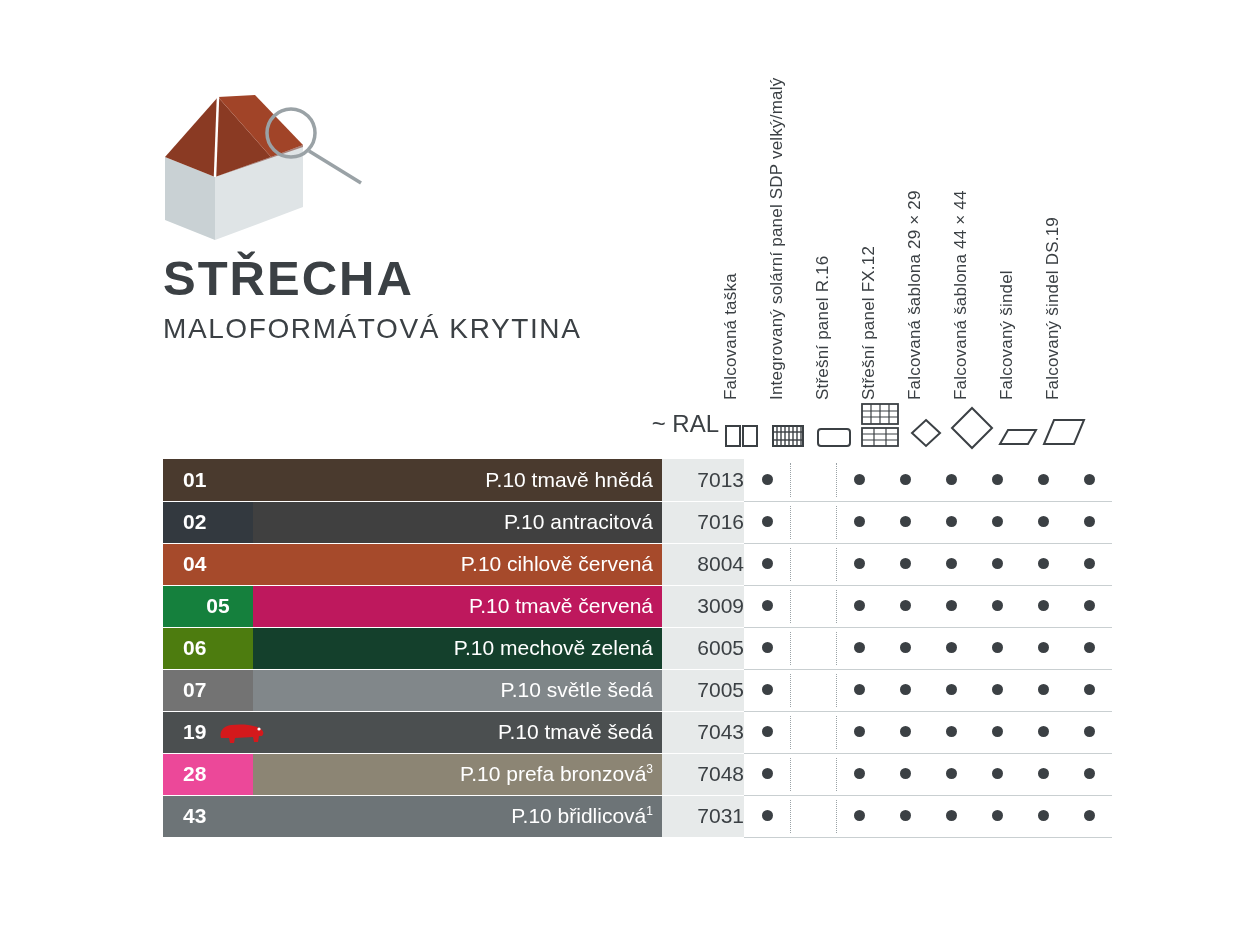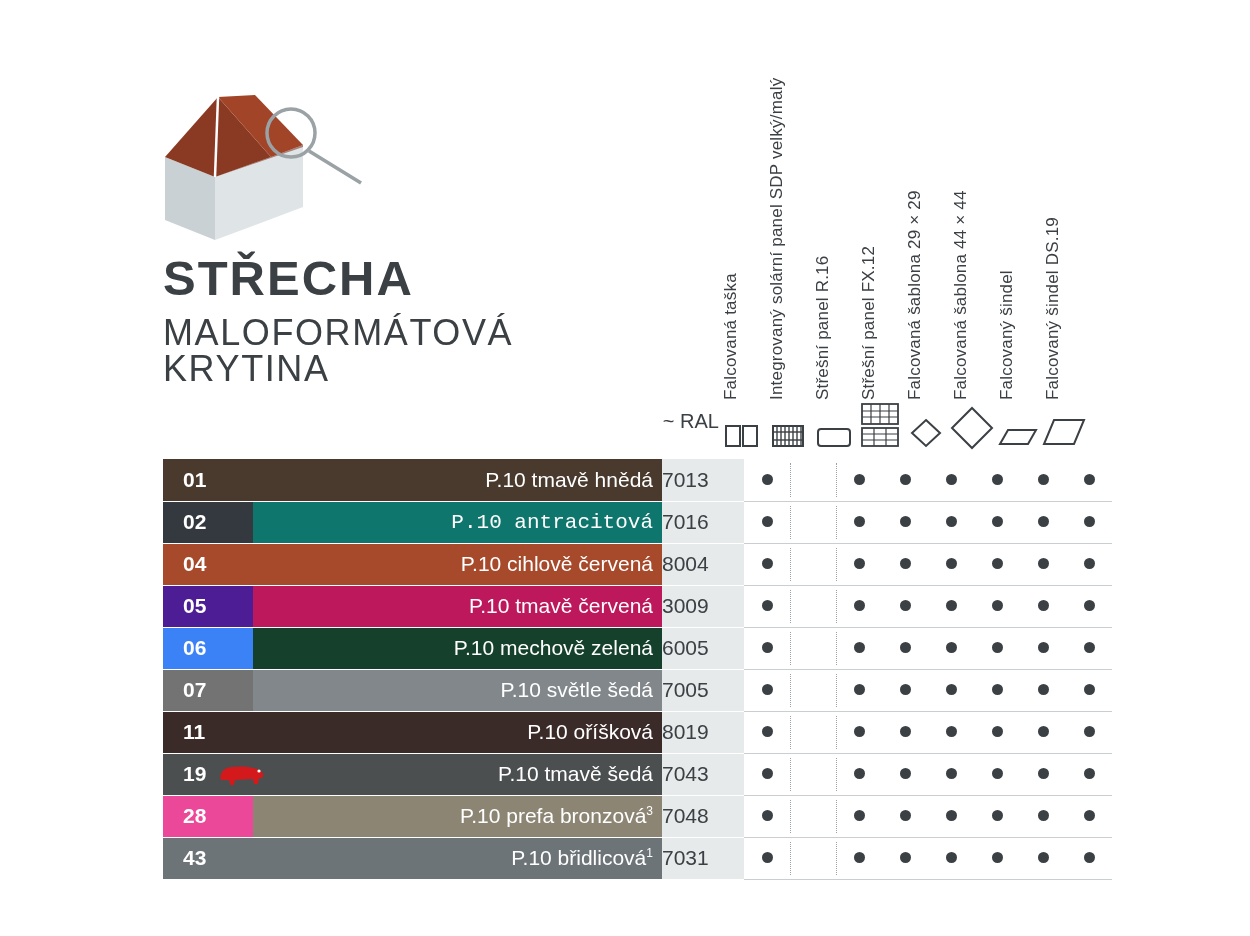--- a/index.html
+++ b/index.html
@@ -24,21 +24,21 @@
   }
   #title-main{
     font-size:49px;
     letter-spacing:2px;
     font-weight:bold;
     color:#3b4044;
     margin-top:14px;
     line-height:1;
   }
   #title-sub{
-    font-size:36px;
+    font-size:28px;
     letter-spacing:1.6px;
     color:#3b4044;
     margin-top:12px;
     line-height:1;
   }
   
   #col-headers{
     position:absolute;
     left:719px; top:0px;
     height:400px;
@@ -53,21 +53,21 @@
     font-size:17px;
     color:#3b4044;
     letter-spacing:.2px;
   }
   
   #ral-label{
     position:absolute;
     left:641px; top:410px;
     width:78px;
     text-align:right;
-    font-size:20px;
+    font-size:24px;
     color:#3b4044;
   }
   #icon-strip{
     position:absolute;
     left:719px; top:398px;
     height:52px;
     width:385px;
   }
   .icon-cell{
     position:absolute;
@@ -100,21 +100,21 @@
     font-size:21px;
     color:#ffffff;
     text-align:right;
     padding-right:9px;
   }
   .c-ral{
     width:82px;
     background:#e7eaea;
     color:#3b4044;
     font-size:21px;
-    text-align:left;
+    text-align:right;
     border-bottom:1px solid #ffffff;
     margin-left:30px;
   }
   .c-dot{
     width:46px;
     text-align:center;
     border-bottom:1px solid #c9cfd1;
     position:relative;
   }
   tr.row td.c-num, tr.row td.c-name{
@@ -265,21 +265,21 @@
           <td class="c-dot sep-left"></td>
           <td class="c-dot sep-left"><span class="dot"></span></td>
           <td class="c-dot"><span class="dot"></span></td>
           <td class="c-dot"><span class="dot"></span></td>
           <td class="c-dot"><span class="dot"></span></td>
           <td class="c-dot"><span class="dot"></span></td>
           <td class="c-dot"><span class="dot"></span></td>
         </tr>
         <tr class="row">
           <td class="c-num" style="background: rgb(51, 57, 63);">02</td>
-          <td class="c-name" style="background: #0f766e; font-family: Liberation Mono, monospace;">P.10 antracitová</td>
+          <td class="c-name" style="background: #404040;">P.10 antracitová</td>
           <td class="c-ral">7016</td>
           <td class="c-dot"><span class="dot"></span></td>
           <td class="c-dot sep-left"></td>
           <td class="c-dot sep-left"><span class="dot"></span></td>
           <td class="c-dot"><span class="dot"></span></td>
           <td class="c-dot"><span class="dot"></span></td>
           <td class="c-dot"><span class="dot"></span></td>
           <td class="c-dot"><span class="dot"></span></td>
           <td class="c-dot"><span class="dot"></span></td>
         </tr>
@@ -290,62 +290,49 @@
           <td class="c-dot"><span class="dot"></span></td>
           <td class="c-dot sep-left"></td>
           <td class="c-dot sep-left"><span class="dot"></span></td>
           <td class="c-dot"><span class="dot"></span></td>
           <td class="c-dot"><span class="dot"></span></td>
           <td class="c-dot"><span class="dot"></span></td>
           <td class="c-dot"><span class="dot"></span></td>
           <td class="c-dot"><span class="dot"></span></td>
         </tr>
         <tr class="row">
-          <td class="c-num" style="background: #4c1d95;">05</td>
+          <td class="c-num" style="background: #15803d; text-align: center;">05</td>
           <td class="c-name" style="background: #be185d;">P.10 tmavě červená</td>
           <td class="c-ral">3009</td>
           <td class="c-dot"><span class="dot"></span></td>
           <td class="c-dot sep-left"></td>
           <td class="c-dot sep-left"><span class="dot"></span></td>
           <td class="c-dot"><span class="dot"></span></td>
           <td class="c-dot"><span class="dot"></span></td>
           <td class="c-dot"><span class="dot"></span></td>
           <td class="c-dot"><span class="dot"></span></td>
           <td class="c-dot"><span class="dot"></span></td>
         </tr>
         <tr class="row">
-          <td class="c-num" style="background: #3b82f6;">06</td>
+          <td class="c-num" style="background: #4d7c0f;">06</td>
           <td class="c-name" style="background: rgb(20, 64, 44);">P.10 mechově zelená</td>
           <td class="c-ral">6005</td>
           <td class="c-dot"><span class="dot"></span></td>
           <td class="c-dot sep-left"></td>
           <td class="c-dot sep-left"><span class="dot"></span></td>
           <td class="c-dot"><span class="dot"></span></td>
           <td class="c-dot"><span class="dot"></span></td>
           <td class="c-dot"><span class="dot"></span></td>
           <td class="c-dot"><span class="dot"></span></td>
           <td class="c-dot"><span class="dot"></span></td>
         </tr>
         <tr class="row">
           <td class="c-num" style="background: #737373;">07</td>
           <td class="c-name" style="background: rgb(129, 135, 138);">P.10 světle šedá</td>
           <td class="c-ral">7005</td>
-          <td class="c-dot"><span class="dot"></span></td>
-          <td class="c-dot sep-left"></td>
-          <td class="c-dot sep-left"><span class="dot"></span></td>
-          <td class="c-dot"><span class="dot"></span></td>
-          <td class="c-dot"><span class="dot"></span></td>
-          <td class="c-dot"><span class="dot"></span></td>
-          <td class="c-dot"><span class="dot"></span></td>
-          <td class="c-dot"><span class="dot"></span></td>
-        </tr>
-        <tr class="row">
-          <td class="c-num" style="background: rgb(59, 43, 40);">11</td>
-          <td class="c-name" style="background: rgb(59, 43, 40);">P.10 oříšková</td>
-          <td class="c-ral">8019</td>
           <td class="c-dot"><span class="dot"></span></td>
           <td class="c-dot sep-left"></td>
           <td class="c-dot sep-left"><span class="dot"></span></td>
           <td class="c-dot"><span class="dot"></span></td>
           <td class="c-dot"><span class="dot"></span></td>
           <td class="c-dot"><span class="dot"></span></td>
           <td class="c-dot"><span class="dot"></span></td>
           <td class="c-dot"><span class="dot"></span></td>
         </tr>
         <tr class="row">

